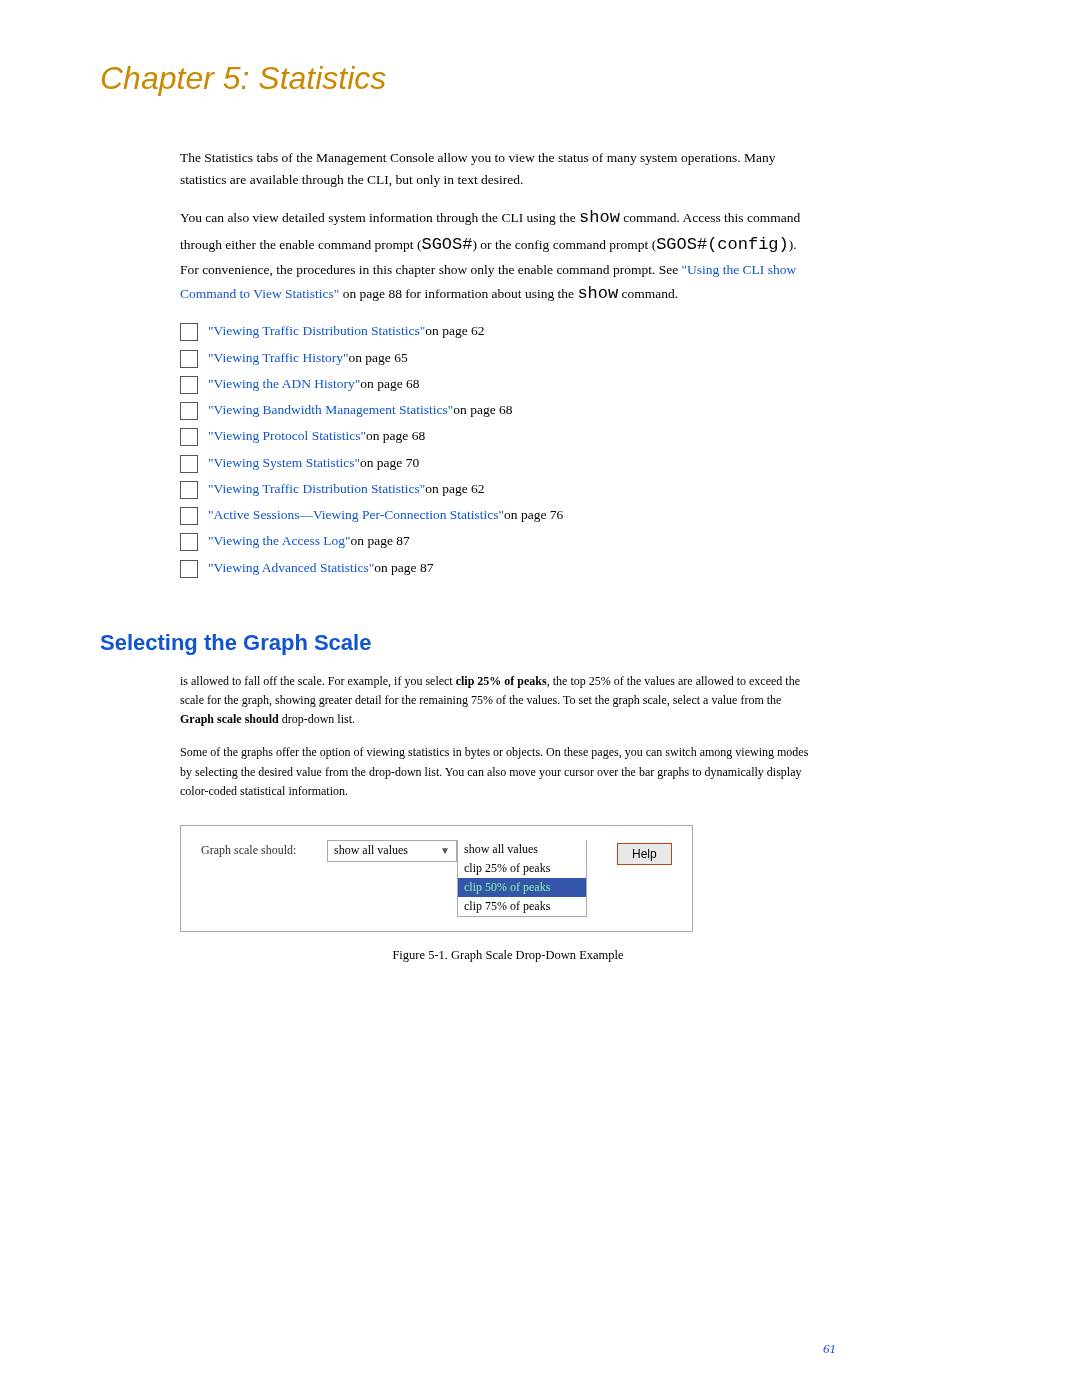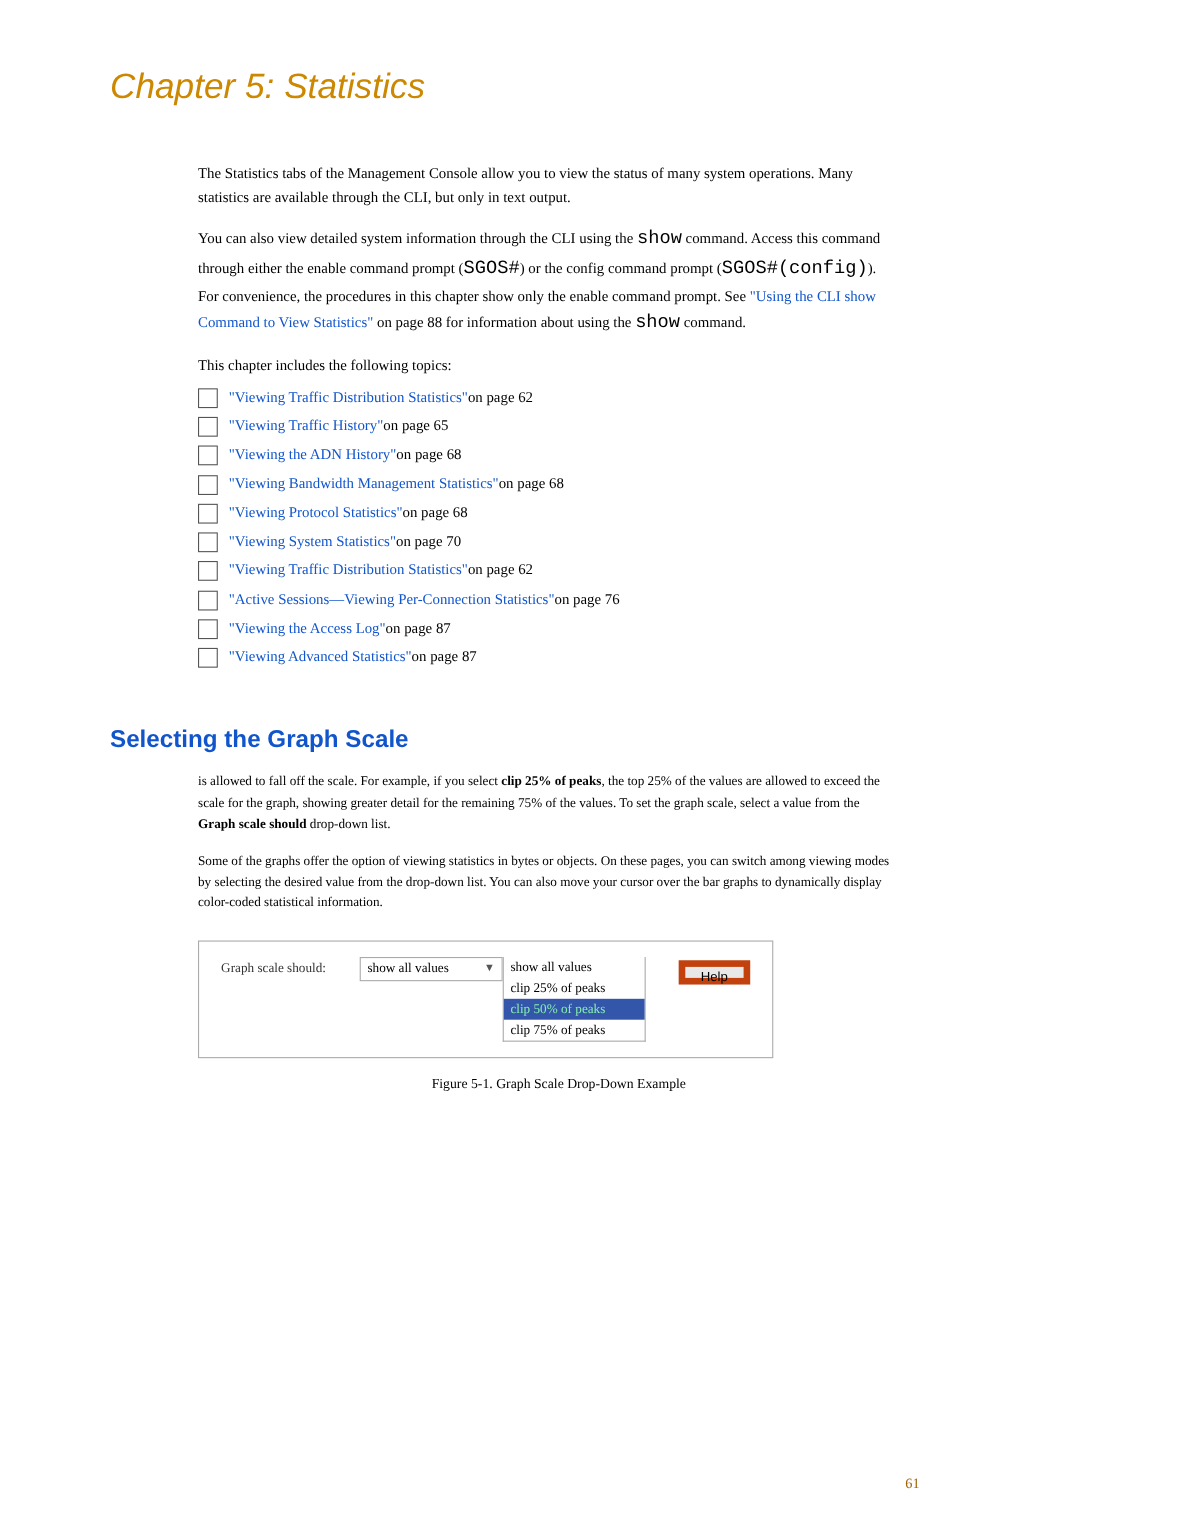--- a/index.html
+++ b/index.html
@@ -181,65 +181,65 @@
 
     .dropdown-option.selected {
       background: #3355AA;
       color: #86efac;
     }
 
     .help-button {
       margin-left: 14px;
       margin-top: 3px;
       padding: 2px 14px;
-      border: 6px solid #c2410c;
+      border: 1px solid #c2410c;
       background: #e8e8e8;
       font-size: 12px;
       cursor: pointer;
       height: 22px;
     }
 
     .figure-caption {
       font-size: 12.5px;
       color: #000;
       margin-top: 16px;
       text-align: center;
     }
 
     .page-number {
       position: absolute;
       bottom: 40px;
       right: 100px;
       font-size: 13px;
-      color: #a16207;
+      color: #1d4ed8;
+      font-style: italic;
     }
 
     .topics-intro {
       margin-left: 80px;
       margin-bottom: 8px;
       font-size: 13.5px;
       line-height: 1.6;
     }
   </style>
 </head>
 <body>
 
 <div class="page">
 
   <h1 class="chapter-title">Chapter 5:  Statistics</h1>
 
   <p class="body-text">
-    <span>The Statistics tabs of the Management Console allow you to view the status of many system operations. Many statistics are available through the CLI, but only in text output.</span>
+    <span>The Statistics tabs of the Management Console allow you to view the status of many system operations. Many statistics are available through the CLI, but only in text desired.</span>
   </p>
 
   <p class="body-text">
     <span>You can also view detailed system information through the CLI using the </span><code class="inline-code">show</code><span> command. Access this command through either the enable command prompt (</span><code class="inline-code">SGOS#</code><span>) or the config command prompt (</span><code class="inline-code">SGOS#(config)</code><span>). For convenience, the procedures in this chapter show only the enable command prompt. See </span><a class="link">"Using the CLI show Command to View Statistics"</a><span> on page 88 for information about using the </span><code class="inline-code">show</code><span> command.</span>
   </p>
 
-  <p class="topics-intro">This chapter includes the following topics:</p>
 
   <div class="topic-list">
   <div class="topic-item">
         <span class="topic-bullet"></span>
         <a class="topic-link" href="#">"Viewing Traffic Distribution Statistics"</a>
         <span class="topic-text"> on page 62</span>
       </div>
       <div class="topic-item">
         <span class="topic-bullet"></span>
         <a class="topic-link" href="#">"Viewing Traffic History"</a>

